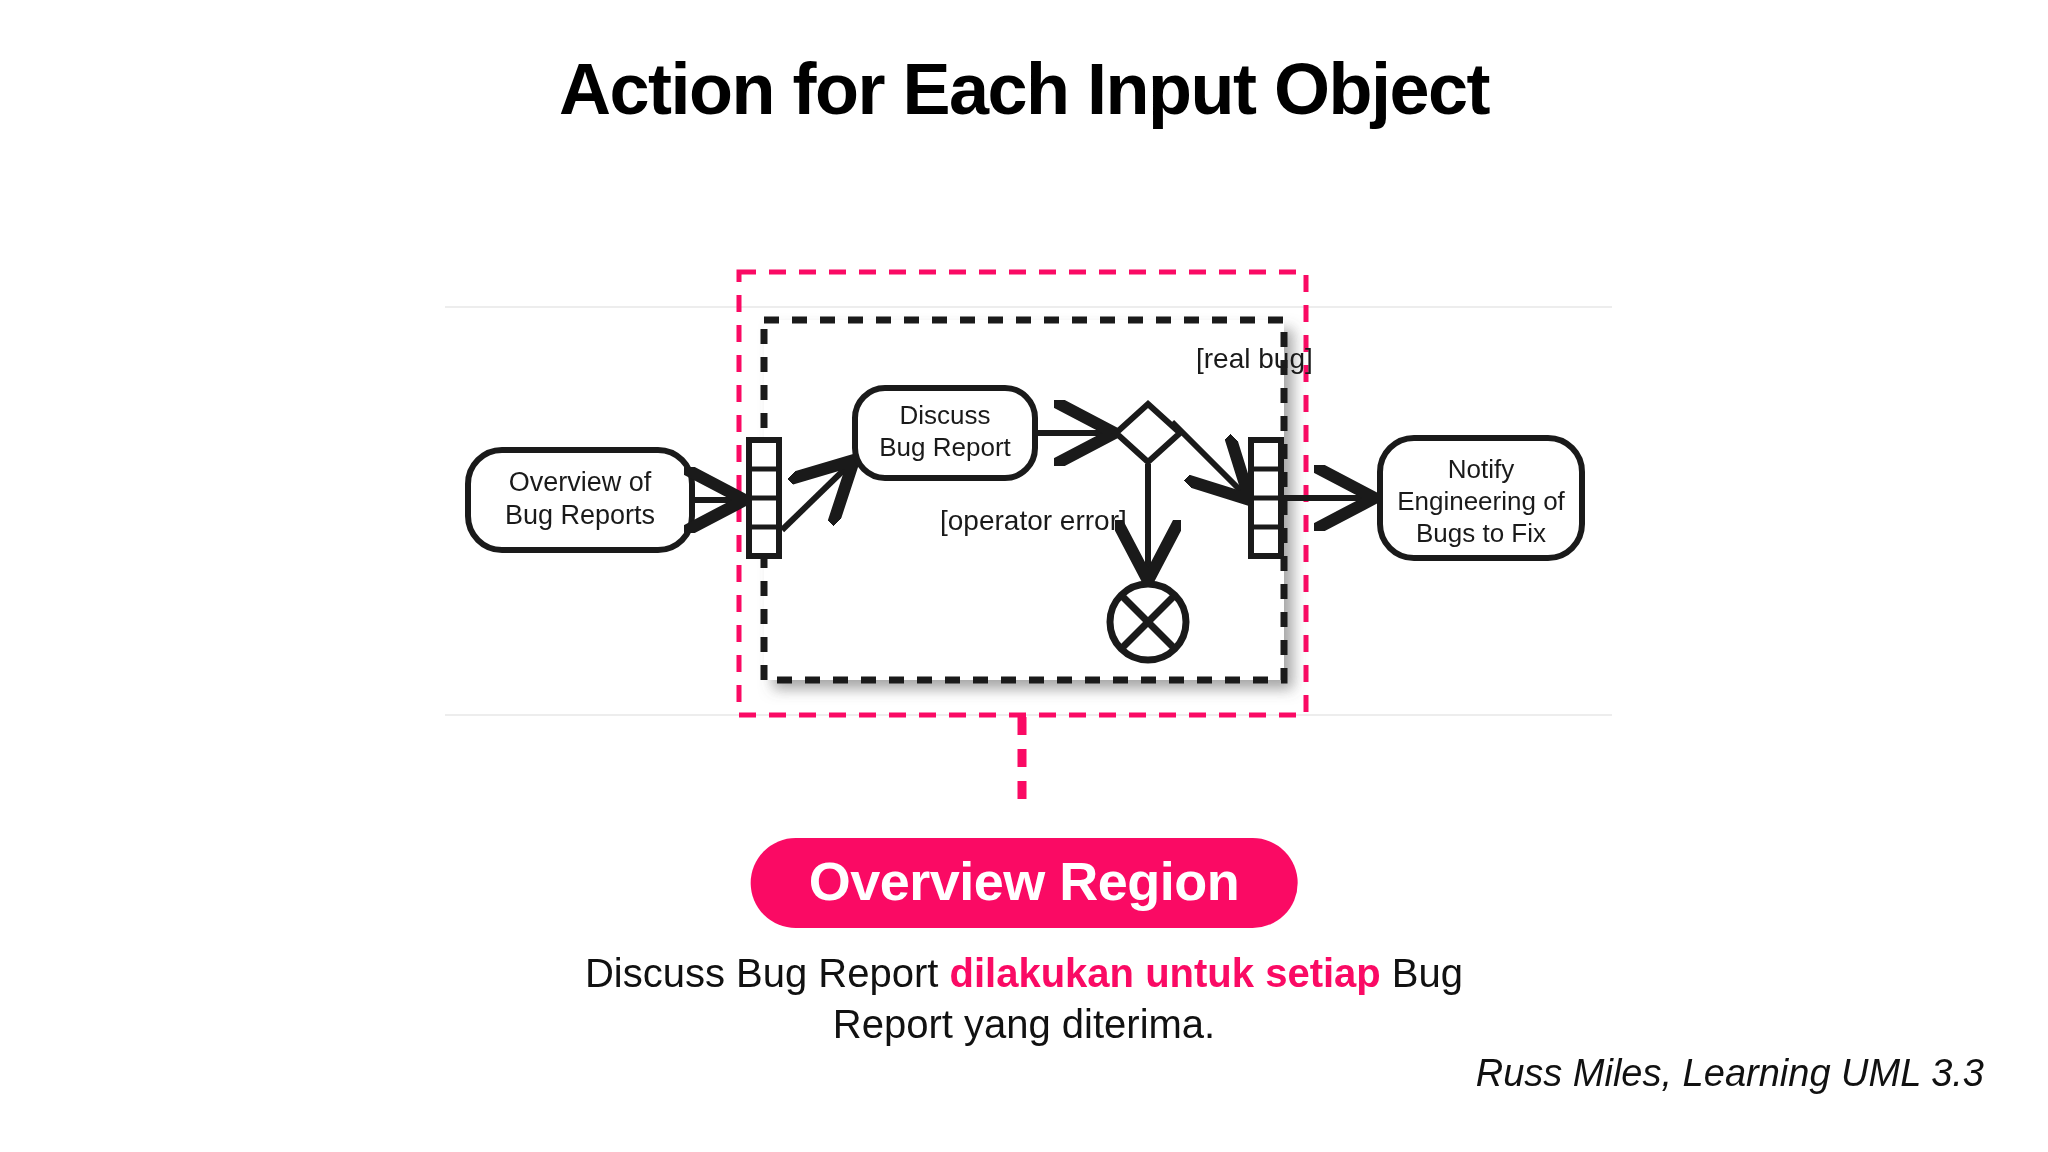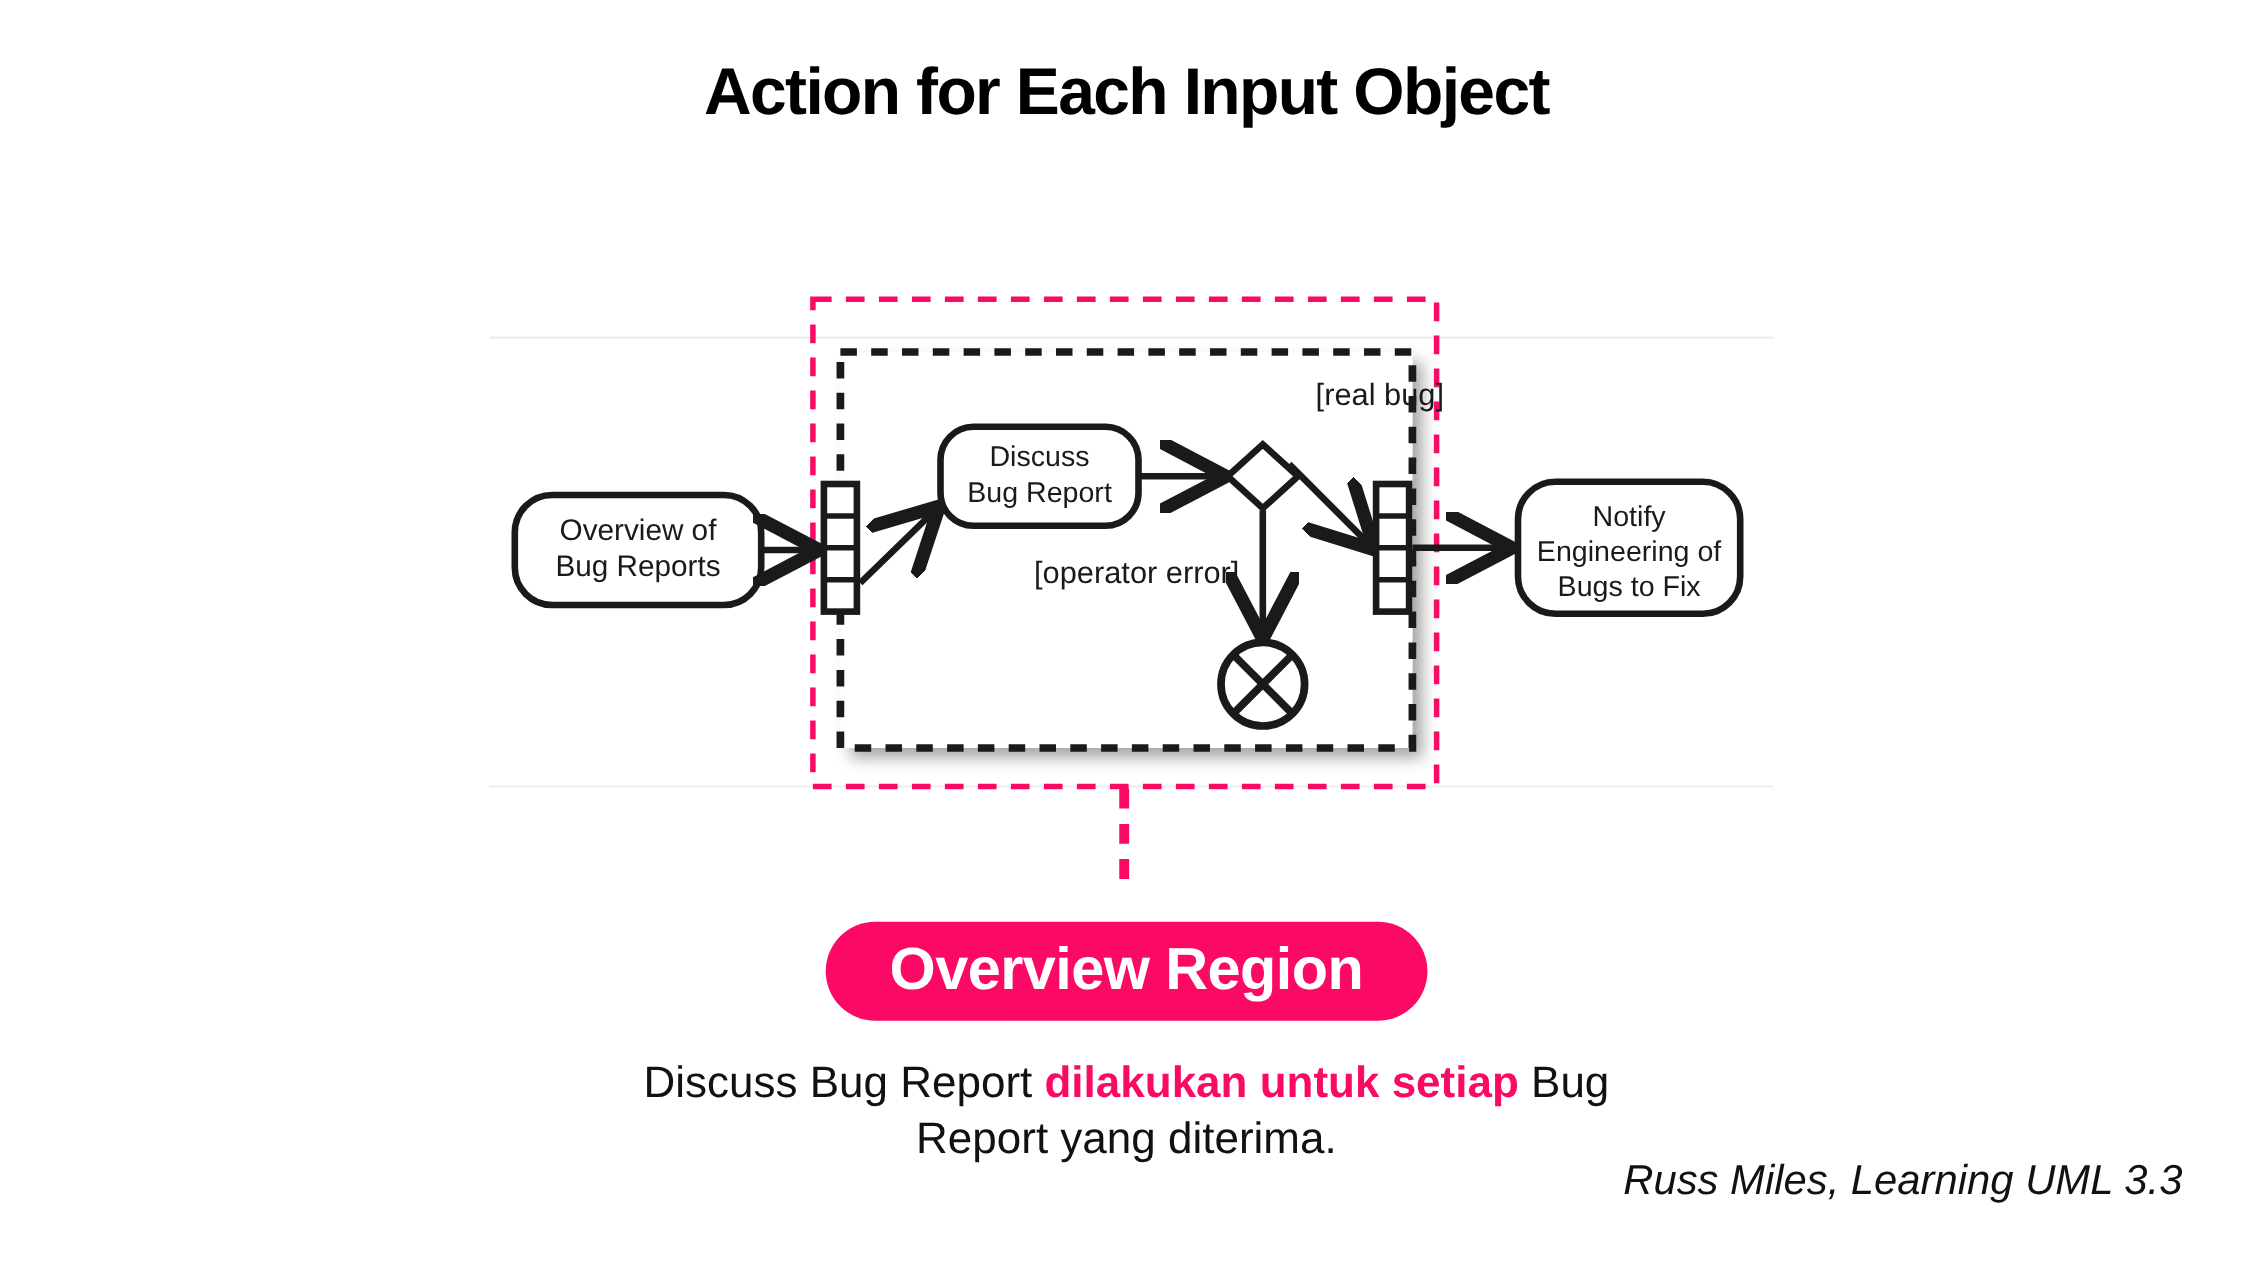--- a/index.html
+++ b/index.html
@@ -17,21 +17,21 @@
   }
 
   
   #slide-title {
     position: absolute;
     left: 0;
     right: 0;
     top: 52px;
     text-align: center;
     font-family: "Liberation Sans", sans-serif;
-    font-size: 60px;
+    font-size: 72px;
     font-weight: 700;
     letter-spacing: -1.5px;
     color: #000000;
     line-height: 1.05;
     white-space: nowrap;
   }
 
   
   #figure {
     position: absolute;
@@ -70,21 +70,20 @@
     left: 50%;
     transform: translateX(-50%);
     top: 948px;
     width: 900px;
     text-align: center;
     font-family: "Liberation Sans", sans-serif;
     font-size: 40px;
     font-weight: 400;
     color: #111111;
     line-height: 1.28;
-    margin-top: 11px;
   }
   #caption .hl {
     color: #FA0A64;
     font-weight: 700;
   }
 
   
   #attribution {
     position: absolute;
     right: 64px;

